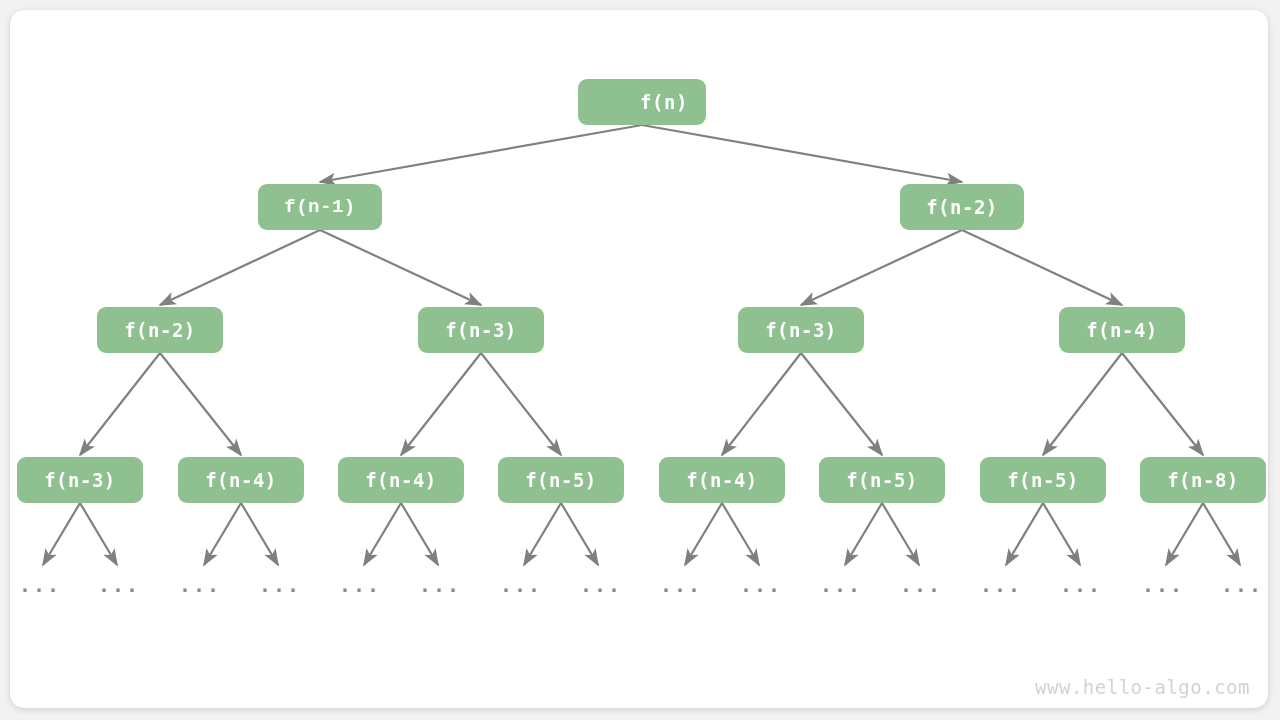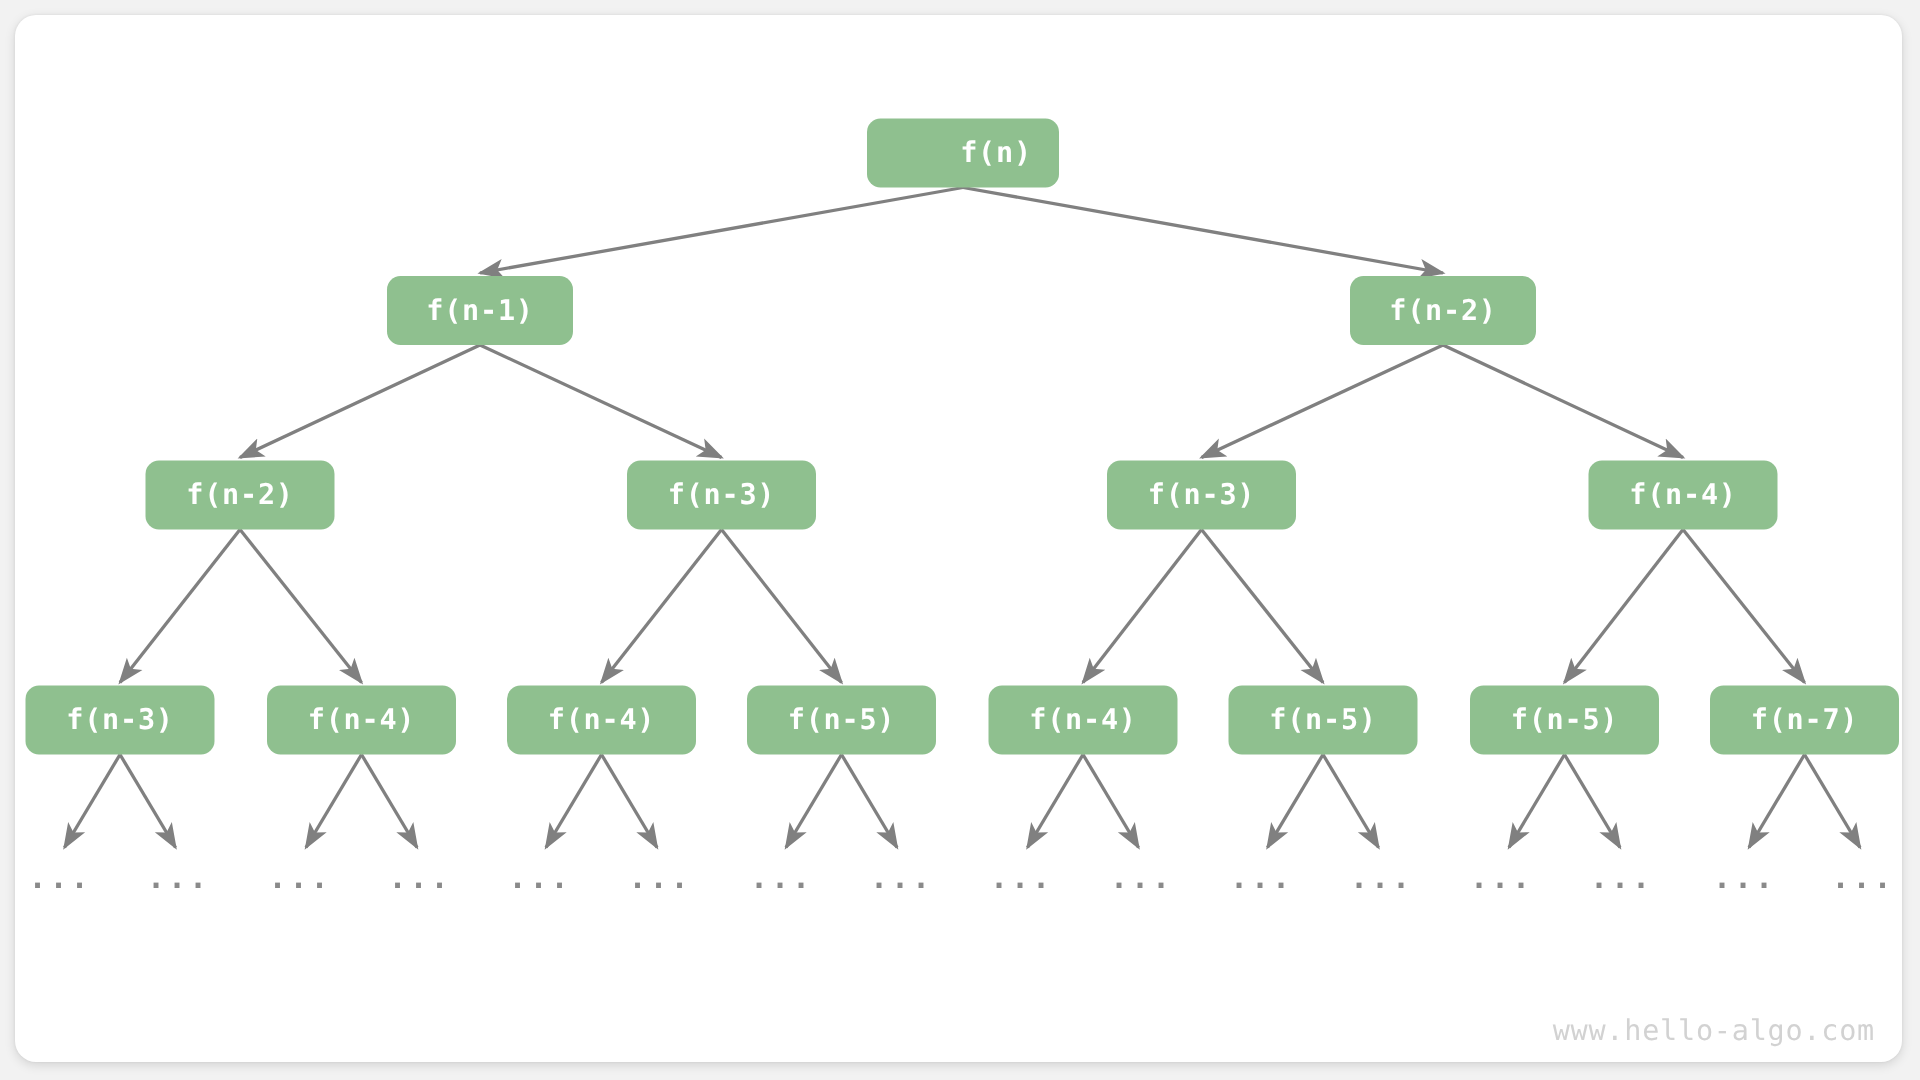--- a/index.html
+++ b/index.html
@@ -118,34 +118,34 @@
         <line x1="882" y1="503" x2="919" y2="565" stroke="#808080" stroke-width="2.2" marker-end="url(#arrowhead)"></line>
         <line x1="1043" y1="503" x2="1006" y2="565" stroke="#808080" stroke-width="2.2" marker-end="url(#arrowhead)"></line>
         <line x1="1043" y1="503" x2="1080" y2="565" stroke="#808080" stroke-width="2.2" marker-end="url(#arrowhead)"></line>
         <line x1="1203" y1="503" x2="1166" y2="565" stroke="#808080" stroke-width="2.2" marker-end="url(#arrowhead)"></line>
         <line x1="1203" y1="503" x2="1240" y2="565" stroke="#808080" stroke-width="2.2" marker-end="url(#arrowhead)"></line>
       </g>
   </svg>
 
   <div id="nodes">
       <div class="node" style="left: 578px; top: 79px; width: 128px; height: 46px; background: rgb(143, 192, 143); color: rgb(255, 255, 255); padding-left: 44px;">f(n)</div>
-      <div class="node" style="left: 258px; top: 184px; width: 124px; height: 46px; background: rgb(143, 192, 143); color: rgb(255, 255, 255);">f(n-1)</div>
+      <div class="node" style="left: 258px; top: 184px; width: 124px; height: 46px; background: rgb(143, 192, 143); color: rgb(255, 255, 255); font-family: Liberation Mono, monospace;">f(n-1)</div>
       <div class="node" style="left: 900px; top: 184px; width: 124px; height: 46px; background: rgb(143, 192, 143); color: rgb(255, 255, 255);">f(n-2)</div>
       <div class="node" style="left: 97px; top: 307px; width: 126px; height: 46px; background: rgb(143, 192, 143); color: rgb(255, 255, 255);">f(n-2)</div>
       <div class="node" style="left: 418px; top: 307px; width: 126px; height: 46px; background: rgb(143, 192, 143); color: rgb(255, 255, 255);">f(n-3)</div>
       <div class="node" style="left: 738px; top: 307px; width: 126px; height: 46px; background: rgb(143, 192, 143); color: rgb(255, 255, 255);">f(n-3)</div>
       <div class="node" style="left: 1059px; top: 307px; width: 126px; height: 46px; background: rgb(143, 192, 143); color: rgb(255, 255, 255);">f(n-4)</div>
       <div class="node" style="left: 17px; top: 457px; width: 126px; height: 46px; background: rgb(143, 192, 143); color: rgb(255, 255, 255);">f(n-3)</div>
       <div class="node" style="left: 178px; top: 457px; width: 126px; height: 46px; background: rgb(143, 192, 143); color: rgb(255, 255, 255);">f(n-4)</div>
       <div class="node" style="left: 338px; top: 457px; width: 126px; height: 46px; background: rgb(143, 192, 143); color: rgb(255, 255, 255);">f(n-4)</div>
       <div class="node" style="left: 498px; top: 457px; width: 126px; height: 46px; background: rgb(143, 192, 143); color: rgb(255, 255, 255);">f(n-5)</div>
       <div class="node" style="left: 659px; top: 457px; width: 126px; height: 46px; background: rgb(143, 192, 143); color: rgb(255, 255, 255);">f(n-4)</div>
       <div class="node" style="left: 819px; top: 457px; width: 126px; height: 46px; background: rgb(143, 192, 143); color: rgb(255, 255, 255);">f(n-5)</div>
       <div class="node" style="left: 980px; top: 457px; width: 126px; height: 46px; background: rgb(143, 192, 143); color: rgb(255, 255, 255);">f(n-5)</div>
-      <div class="node" style="left: 1140px; top: 457px; width: 126px; height: 46px; background: rgb(143, 192, 143); color: rgb(255, 255, 255);">f(n-7)</div>
+      <div class="node" style="left: 1140px; top: 457px; width: 126px; height: 46px; background: rgb(143, 192, 143); color: rgb(255, 255, 255);">f(n-8)</div>
     </div>
 
   <div id="ellipsis-layer">
       <div class="ellipsis" style="left: 40px; top: 585px;">...</div>
       <div class="ellipsis" style="left: 119px; top: 585px;">...</div>
       <div class="ellipsis" style="left: 200px; top: 585px;">...</div>
       <div class="ellipsis" style="left: 280px; top: 585px;">...</div>
       <div class="ellipsis" style="left: 360px; top: 585px;">...</div>
       <div class="ellipsis" style="left: 440px; top: 585px;">...</div>
       <div class="ellipsis" style="left: 521px; top: 585px;">...</div>

